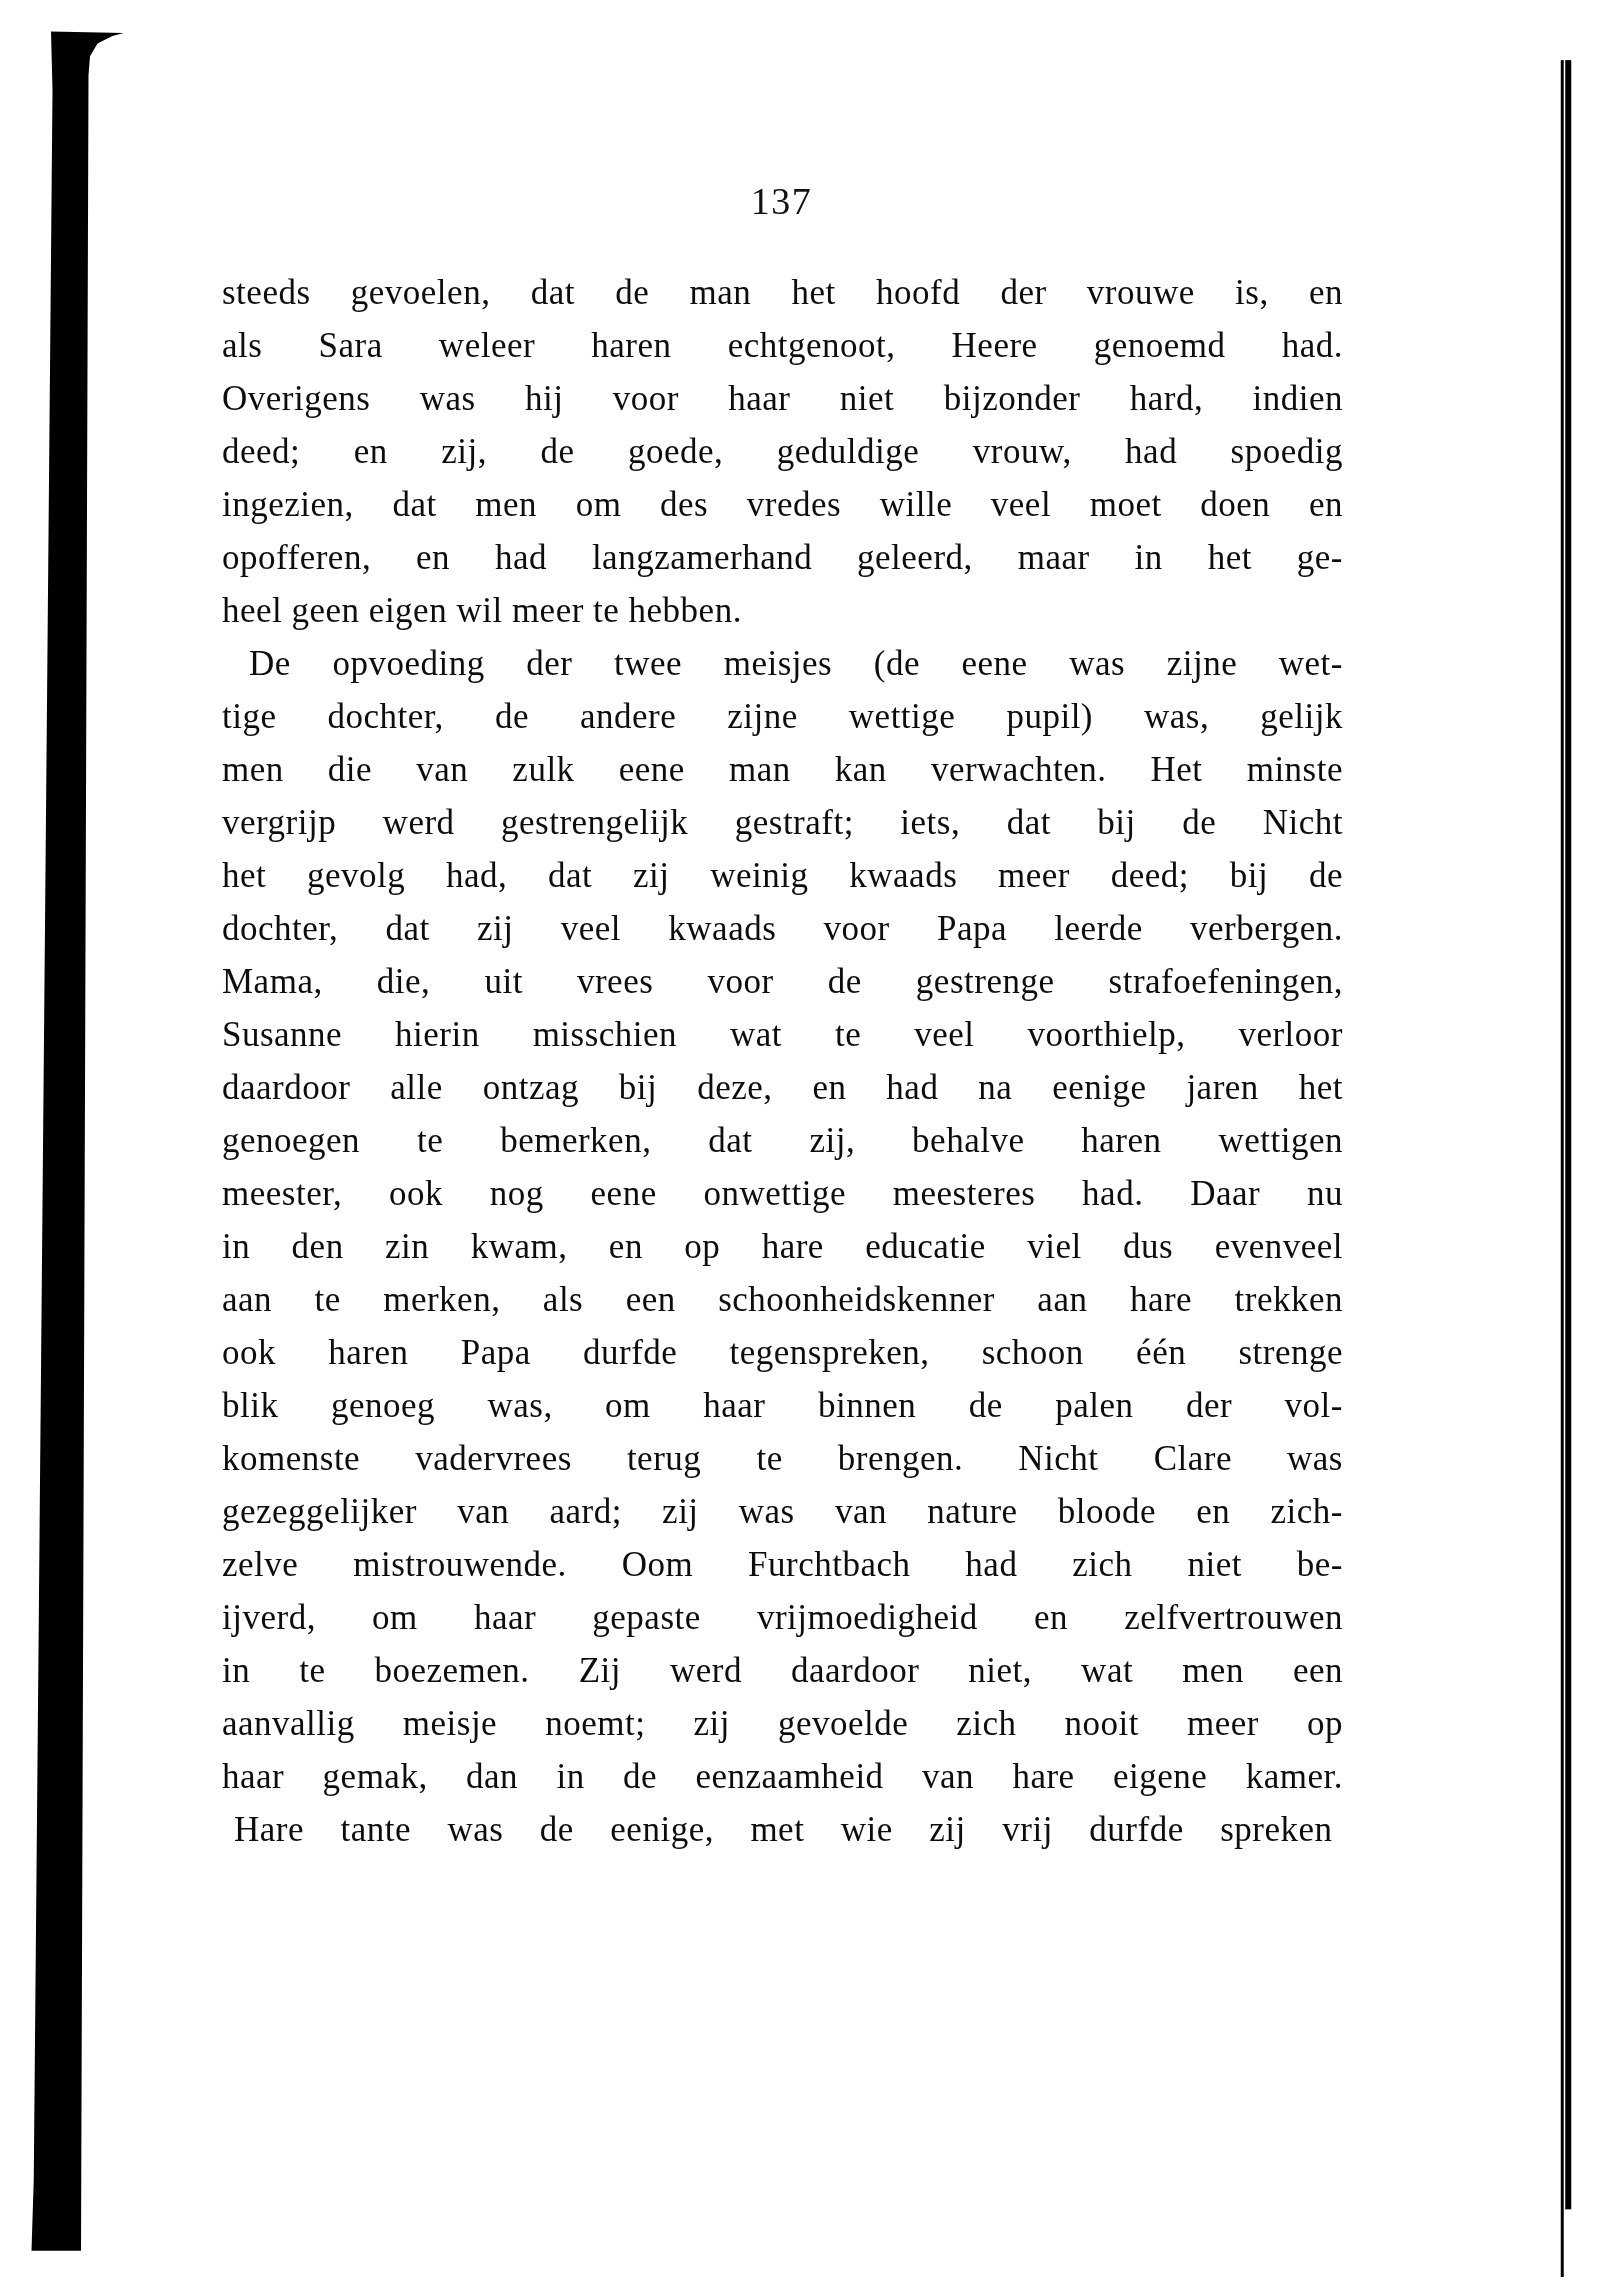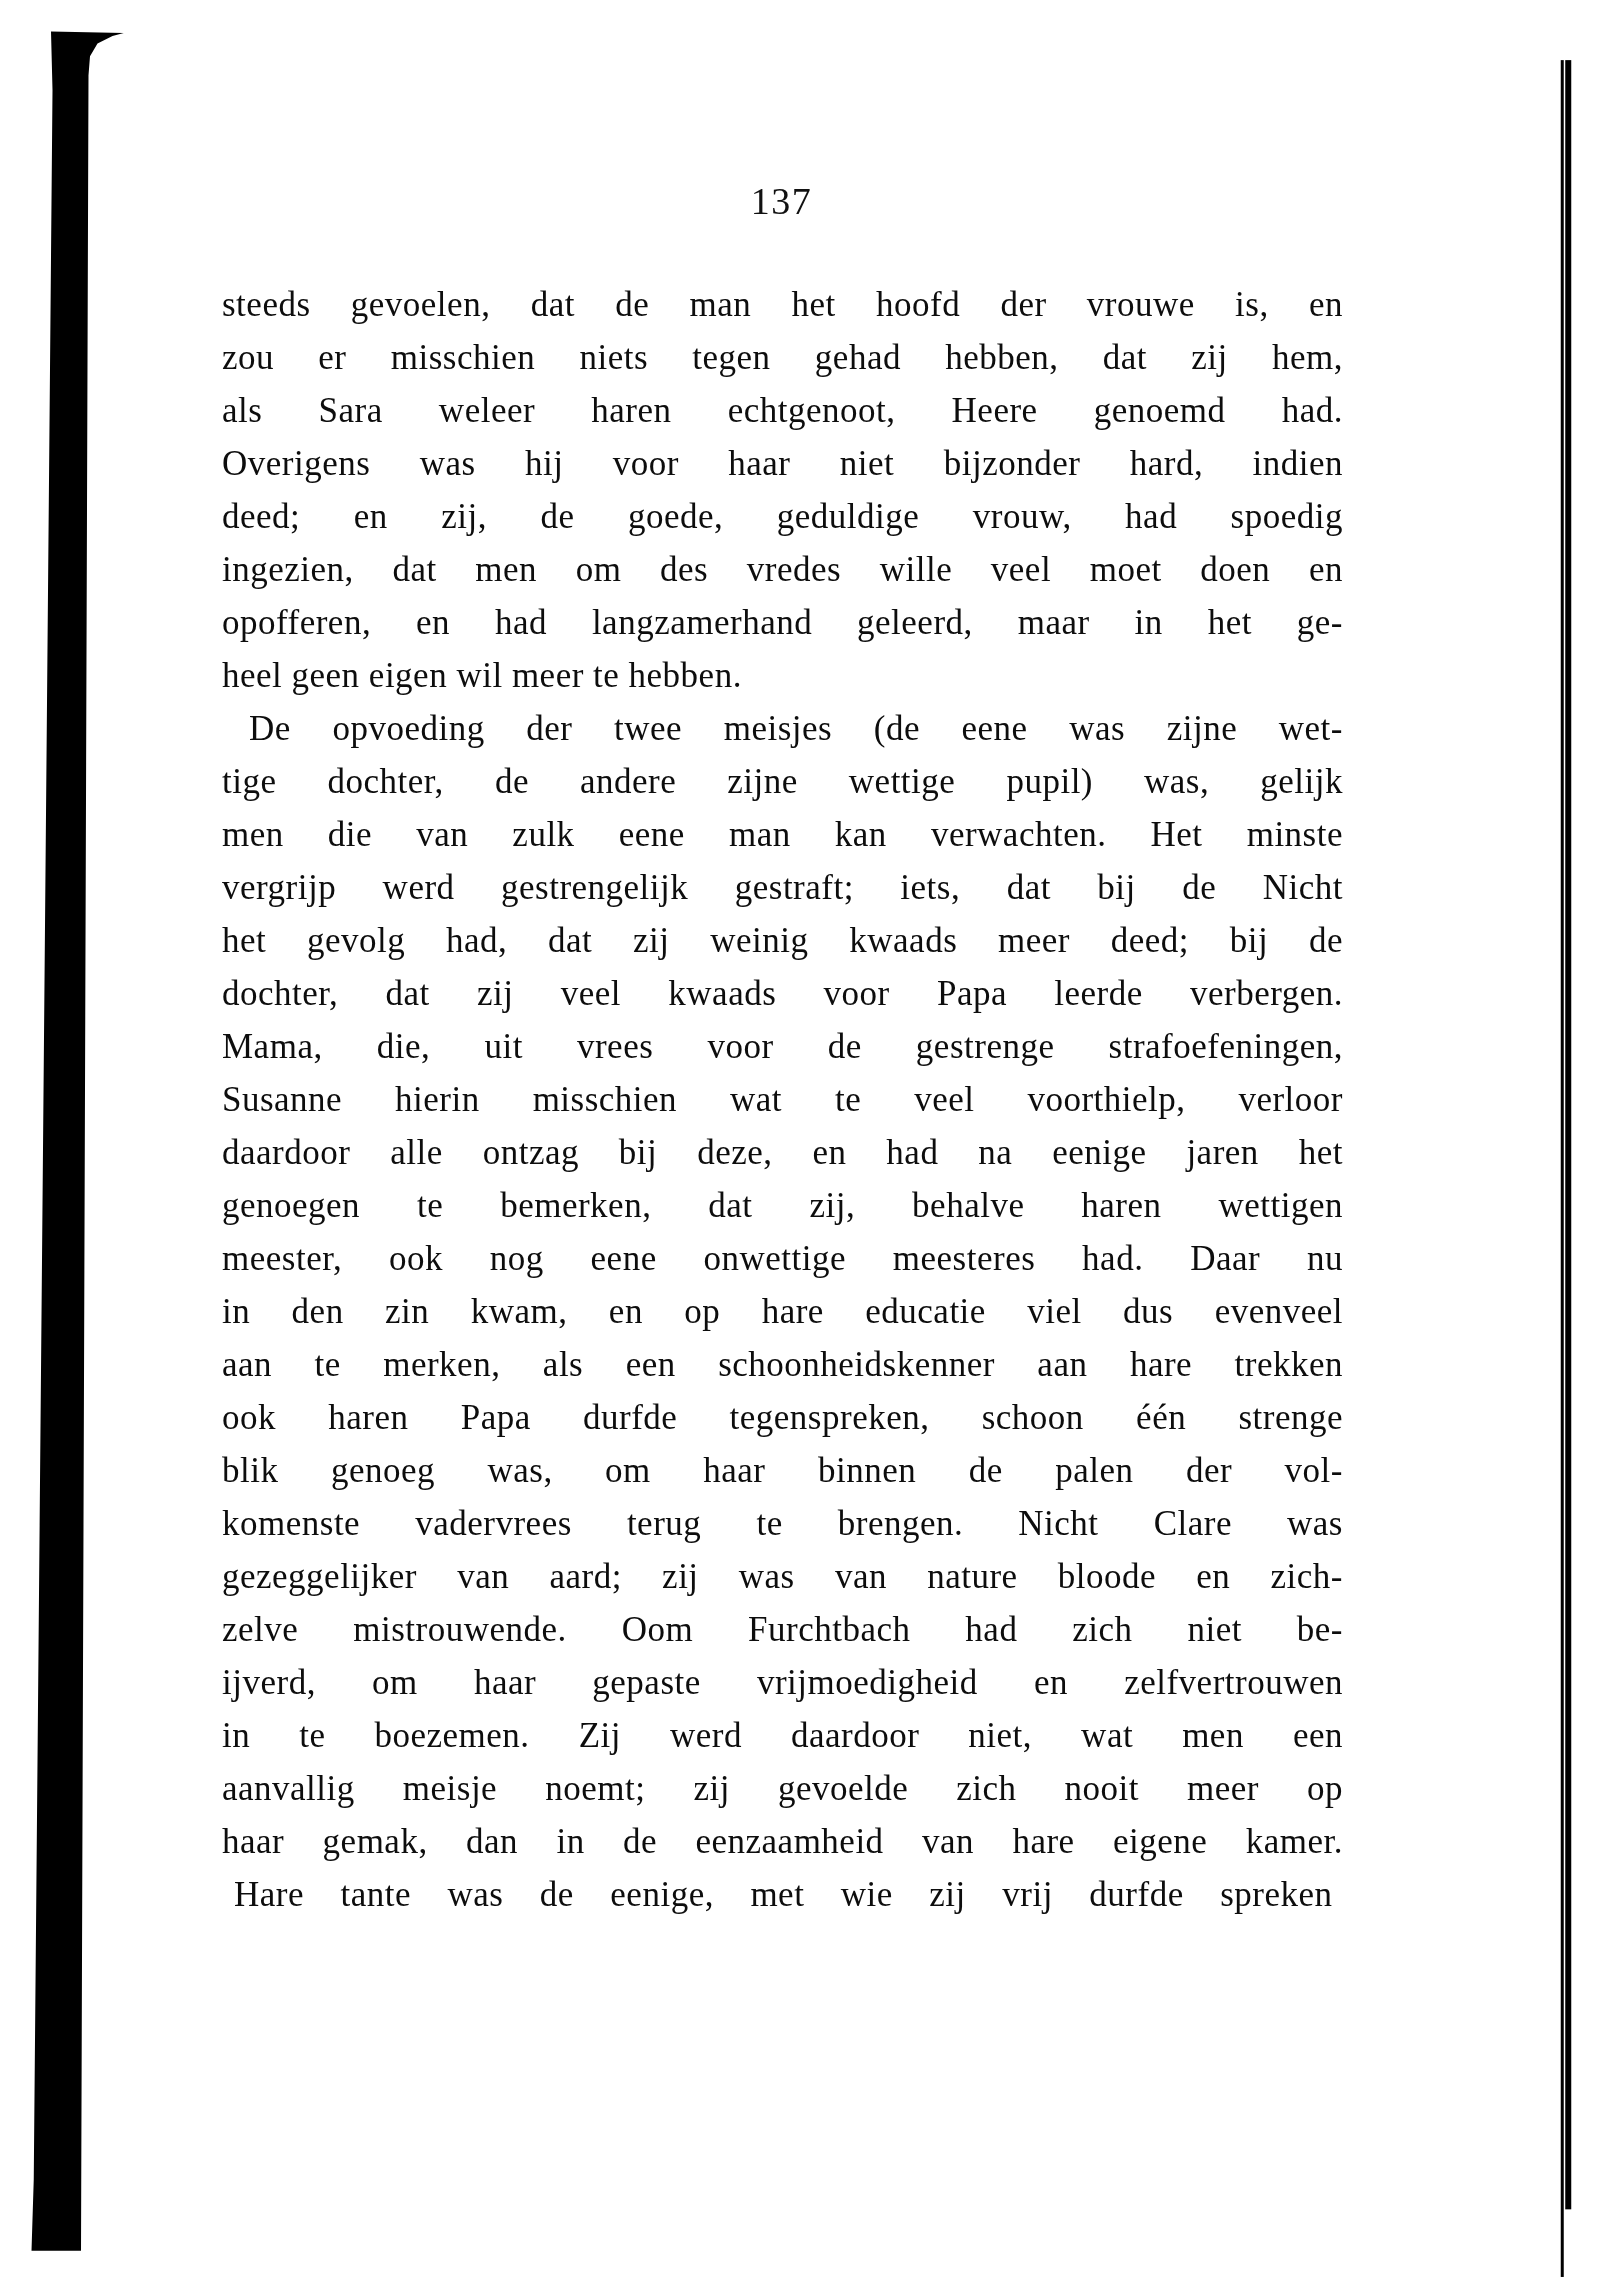--- a/index.html
+++ b/index.html
@@ -46,21 +46,21 @@
       letter-spacing: 1.5px;
       padding-left: 0;
     }
     .page-number span {
       position: relative;
       left: -29px;
     }
     .text-block {
       position: absolute;
       left: 222px;
-      top: 278px;
+      top: 266px;
       width: 1121px;
       font-family: "Liberation Serif", "DejaVu Serif", serif;
       font-size: 35px;
       color: #0d0d0d;
     }
     .line {
       display: block;
       height: 53px;
       line-height: 53px;
       white-space: nowrap;
@@ -94,21 +94,20 @@
     <rect x="43" y="80" width="8" height="2860" fill="#000"></rect>
   </svg>
 
   <div class="page-number">
     <span>137</span>
   </div>
 
   <div class="text-block">
     <div>
       <span class="line">steeds gevoelen, dat de man het hoofd der vrouwe is, en</span>
-      <span class="line">zou er misschien niets tegen gehad hebben, dat zij hem,</span>
       <span class="line">als Sara weleer haren echtgenoot, Heere genoemd had.</span>
       <span class="line">Overigens was hij voor haar niet bijzonder hard, indien</span>
       <span class="line">deed; en zij, de goede, geduldige vrouw, had spoedig</span>
       <span class="line">ingezien, dat men om des vredes wille veel moet doen en</span>
       <span class="line">opofferen, en had langzamerhand geleerd, maar in het ge-</span>
       <span class="line last-of-para">heel geen eigen wil meer te hebben.</span>
     </div>
     <div>
       <span class="line indent">De opvoeding der twee meisjes (de eene was zijne wet-</span>
       <span class="line">tige dochter, de andere zijne wettige pupil) was, gelijk</span>

